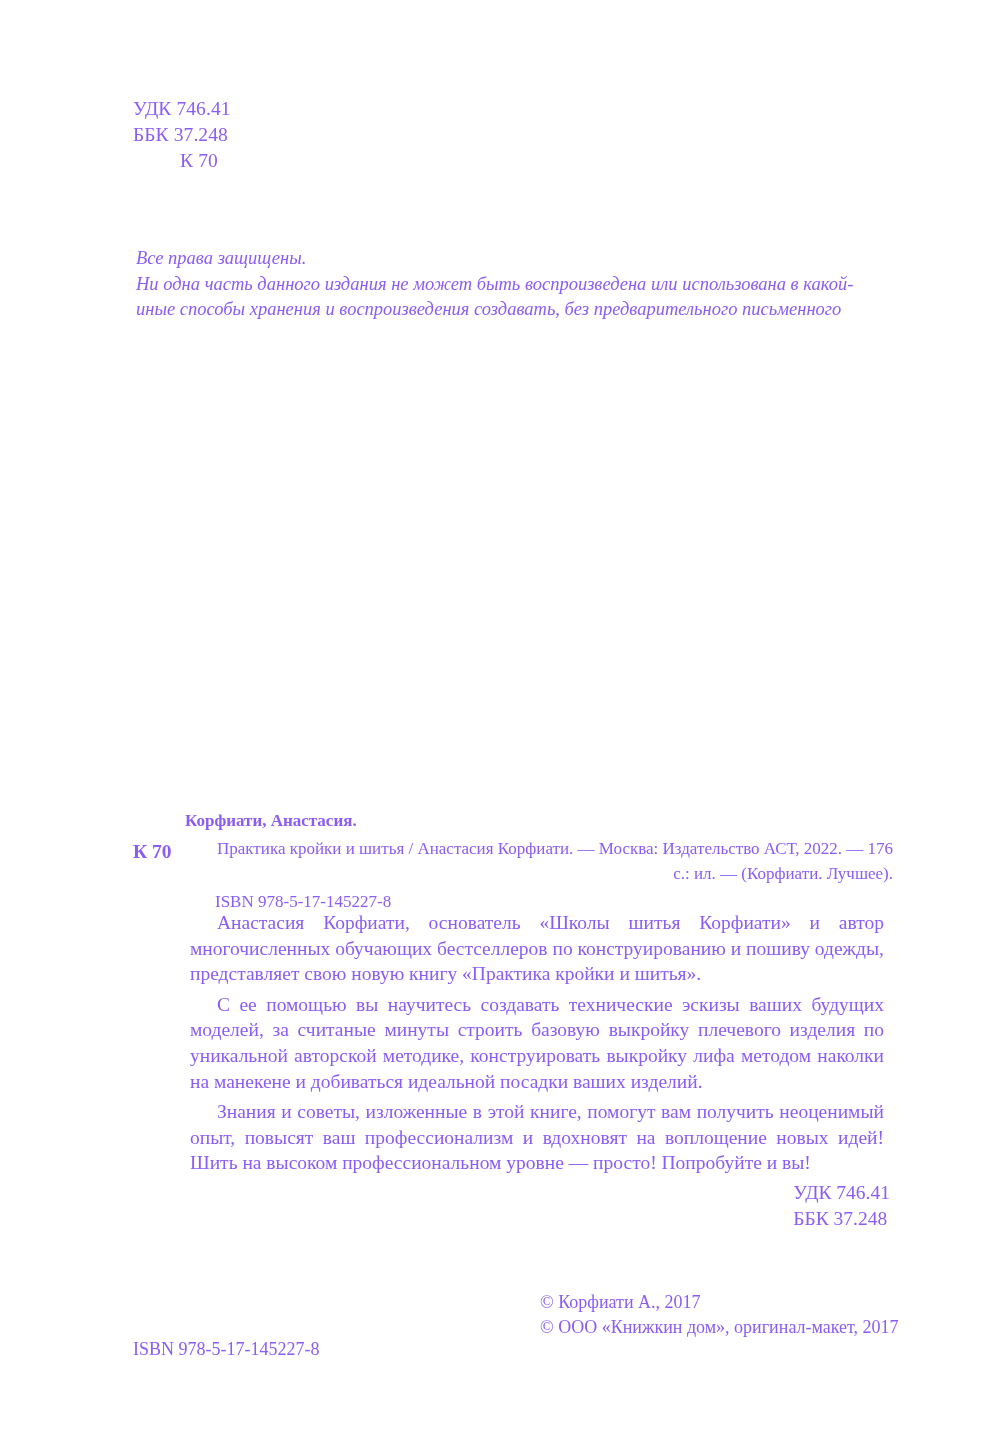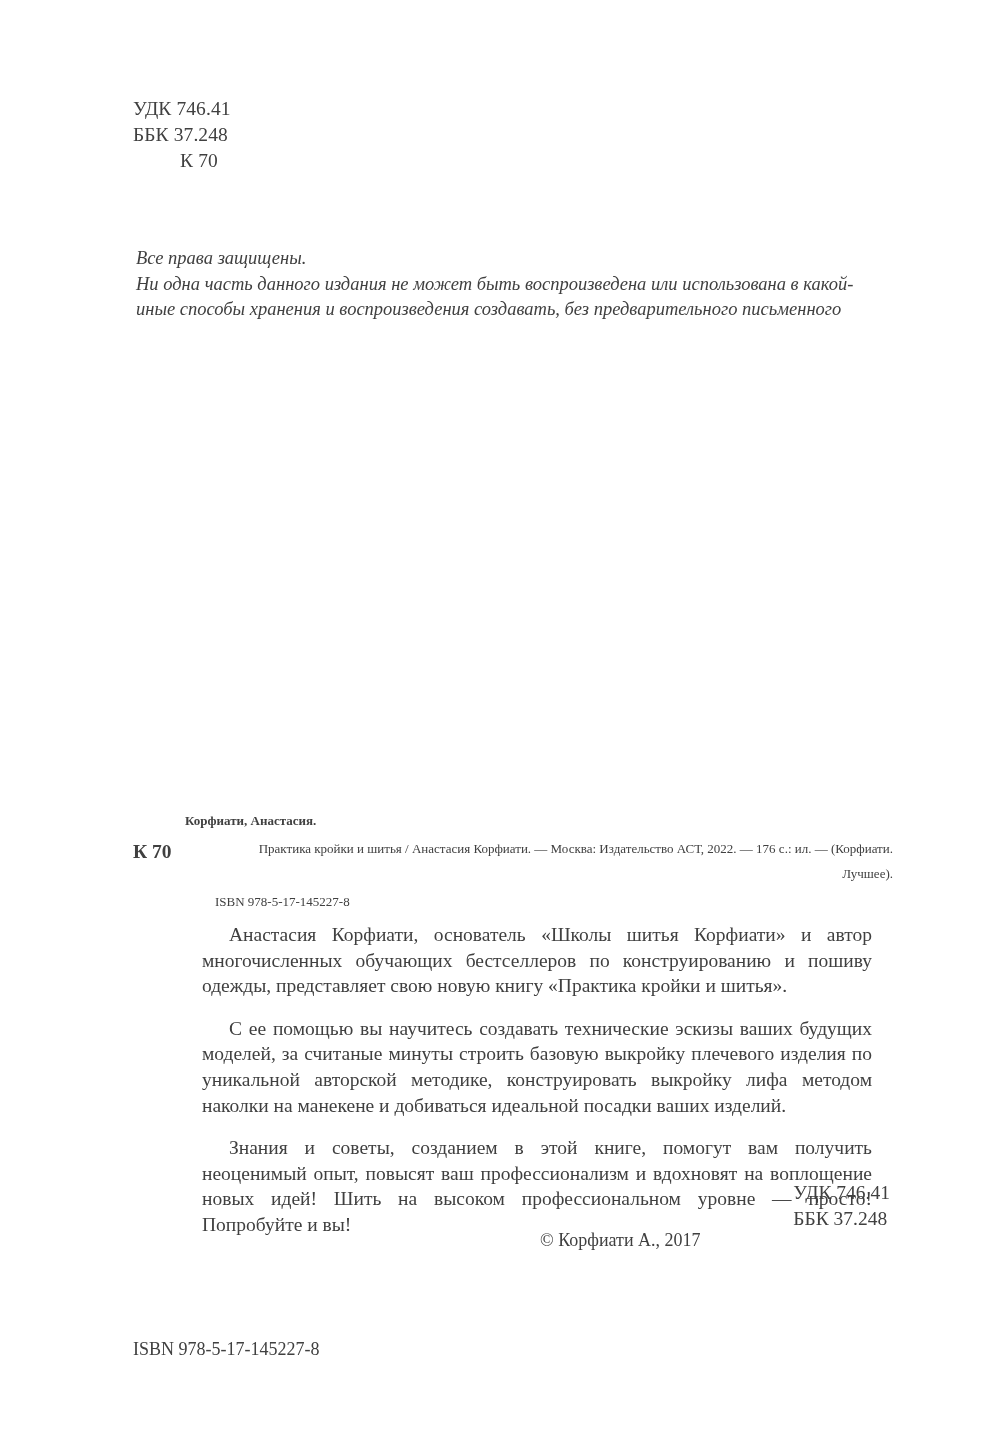--- a/index.html
+++ b/index.html
@@ -5,21 +5,21 @@
   html, body {
     margin: 0;
     padding: 0;
     background: #ffffff;
   }
   .page {
     position: relative;
     width: 987px;
     height: 1447px;
     background: #ffffff;
-    color: #404040;
+    color: #8b5cf6;
     font-family: "Liberation Serif", "DejaVu Serif", serif;
     overflow: hidden;
     box-sizing: border-box;
   }
 
   
   .class-block {
     position: absolute;
     left: 133px;
     top: 96px;
@@ -61,21 +61,21 @@
     left: 0;
     top: 31px;
     font-weight: bold;
     font-size: 19.5px;
     line-height: 25px;
     white-space: nowrap;
   }
   .cip-body {
     margin-left: 52px;
     width: 708px;
-    font-size: 13px;
+    font-size: 17px;
     line-height: 25.5px;
   }
   .cip-author {
     font-weight: bold;
     display: block;
     margin-bottom: 2px;
   }
   .cip-desc {
     display: block;
     text-indent: 30px;
@@ -93,40 +93,40 @@
     position: absolute;
     left: 185px;
     top: 905px;
     width: 704px;
     font-size: 19.5px;
     line-height: 25.6px;
     text-align: justify;
     text-justify: inter-word;
   }
   .annotation p {
-    margin: 17px;
+    margin: 5px;
     text-indent: 27px;
   }
 
   
   .class-repeat {
     position: absolute;
     right: 97px;
     top: 1180px;
     font-size: 19.5px;
     line-height: 26px;
     text-align: left;
   }
   .class-repeat span { display: block; }
 
   
   .copyright {
     position: absolute;
     left: 540px;
-    top: 1228px;
+    top: 1290px;
     font-size: 18px;
     line-height: 24.5px;
     text-align: left;
     white-space: nowrap;
   }
   .copyright span { display: block; }
 
   
   .isbn-bottom {
     position: absolute;
@@ -159,27 +159,28 @@
     <div class="cip-body">
       <span class="cip-author">Корфиати, Анастасия.</span>
       <span class="cip-desc">Практика кройки и шитья / Анастасия Корфиати.  — Москва: Издательство АСТ, 2022. — 176 с.: ил. — (Корфиати. Лучшее).</span>
       <span class="cip-isbn">ISBN 978-5-17-145227-8</span>
     </div>
   </div>
 
   <div class="annotation">
     <p>Анастасия Корфиати, основатель «Школы шитья Корфиати» и автор многочисленных обучающих бестселлеров по конструированию и пошиву одежды, представляет свою новую книгу «Практика кройки и шитья».</p>
     <p>С ее помощью вы научитесь создавать технические эскизы ваших будущих моделей, за считаные минуты строить базовую выкройку плечевого изделия по уникальной авторской методике, конструировать выкройку лифа методом наколки на манекене и добиваться идеальной посадки ваших изделий.</p>
-    <p>Знания и советы, созданием в этой книге, помогут вам получить неоценимый опыт, повысят ваш профессионализм и  вдохновят на воплощение новых идей! Шить на высоком профессиональном уровне — просто! Попробуйте и вы!</p>
+    <p>Знания и советы, изложенные в этой книге, помогут вам получить неоценимый опыт, повысят ваш профессионализм и  вдохновят на воплощение новых идей! Шить на высоком профессиональном уровне — просто! Попробуйте и вы!</p>
   </div>
 
   <div class="class-repeat">
     <span>УДК 746.41</span>
     <span>ББК 37.248</span>
   </div>
 
   <div class="copyright">
     <span>© Корфиати А., 2017</span>
+    <span>© ООО «Книжкин дом», оригинал-макет, 2017</span>
   </div>
 
   <div class="isbn-bottom">ISBN 978-5-17-145227-8</div>
 
 </div>
 
 </body></html>

